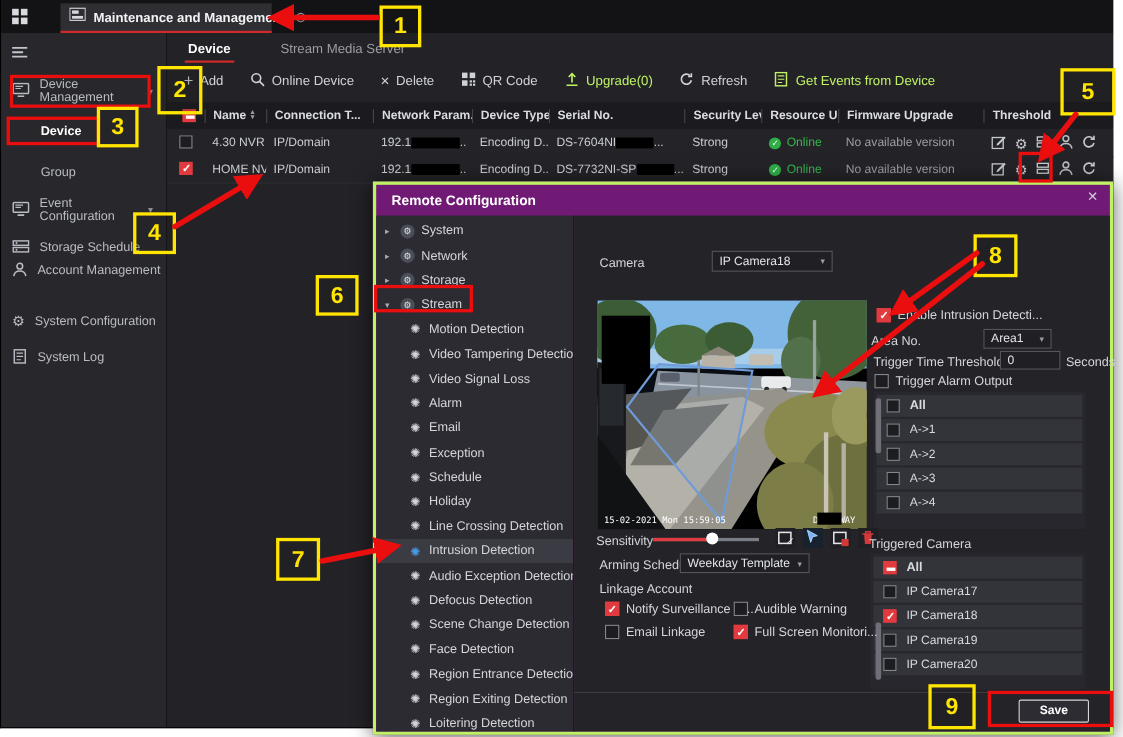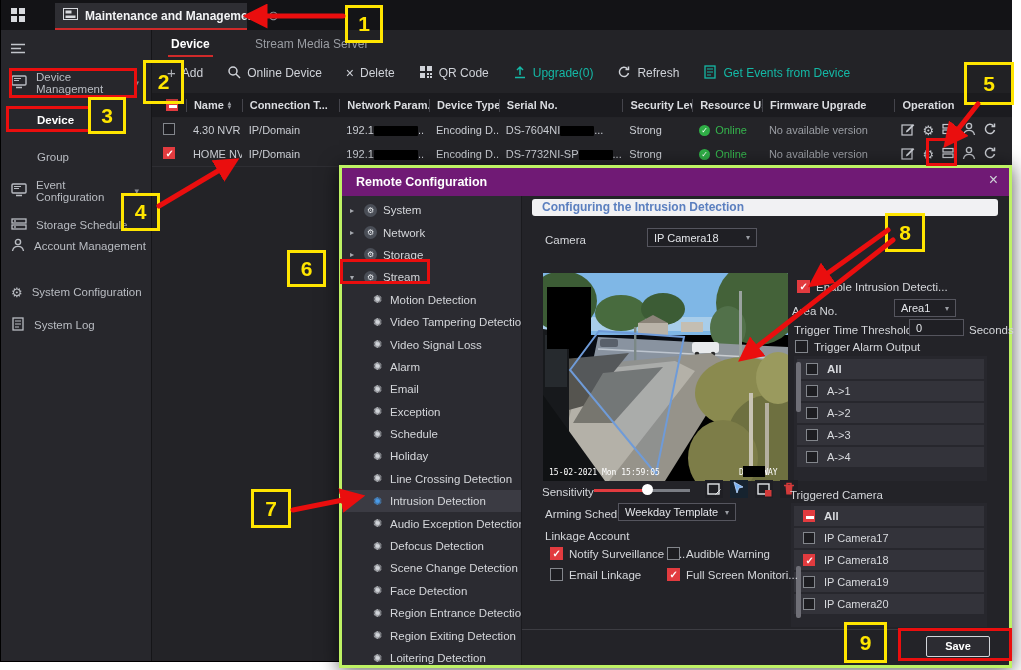--- a/index.html
+++ b/index.html
@@ -18,21 +18,21 @@
   .sitem{position:absolute;left:0;width:100%;height:24px;display:flex;align-items:center;gap:9px;padding-left:10px;box-sizing:border-box;color:#b9bcc2;font-size:11.5px;}
   .sitem.active{color:#fff;font-weight:bold;}
   .sitem.indent{padding-left:36px;}
   .sitem .chev{margin-left:auto;margin-right:12px;color:#8b8e94;font-size:9px;}
   
   .main{position:absolute;top:30px;left:151px;right:0;bottom:0;background:#232327;}
   .mtab{position:absolute;top:7px;font-size:12px;color:#9a9da3;white-space:nowrap;}
   .mtab.active{color:#fff;font-weight:bold;border-bottom:2px solid #d02a2a;padding:0 3px 4px 3px;}
   .tbar{position:absolute;top:29px;left:0;right:0;height:28px;display:flex;align-items:center;gap:24px;padding-left:15px;color:#cfd2d8;font-size:12px;}
   .titem{display:flex;align-items:center;gap:6px;white-space:nowrap;}
-  .titem.dim{color:#14b8a6;}
+  .titem.dim{color:#bef264;}
   .thead{position:absolute;top:63px;left:0;right:0;height:24px;background:#1b1b1f;display:flex;align-items:center;color:#dadce0;font-size:11px;font-weight:bold;}
   .hcell{box-sizing:border-box;padding-left:7px;display:flex;align-items:center;gap:4px;height:13px;border-left:1px solid #44444b;overflow:hidden;white-space:nowrap;}
   .hcell.first{border-left:none;}
   .sort{display:flex;flex-direction:column;font-size:6.5px;line-height:4.5px;color:#9a9da3;}
   .trow{position:absolute;left:0;right:0;height:24px;display:flex;align-items:center;color:#c9ccd2;font-size:11px;background:#242428;border-bottom:1px solid #2e2e33;}
   .tcell{box-sizing:border-box;padding-left:7px;overflow:hidden;white-space:nowrap;}
   .redact{display:inline-block;height:10px;background:#000;vertical-align:middle;border-radius:1px;}
   .online{color:#35b54d;display:flex;gap:5px;align-items:center;}
   .dotck{width:11px;height:11px;border-radius:50%;background:#2fae46;color:#fff;font-size:8px;line-height:11px;text-align:center;flex:none;}
   .ops{display:flex;gap:7px;color:#c6c9cf;align-items:center;}
@@ -253,21 +253,21 @@
           <div class="hcell" style="width: 70px;">
             <span>Security Level</span>
           </div>
           <div class="hcell" style="width: 70px;">
             <span>Resource Us...</span>
           </div>
           <div class="hcell" style="width: 133px;">
             <span>Firmware Upgrade</span>
           </div>
           <div class="hcell " style="width: 118px;">
-            <span>Operation</span>
+            <span>Threshold</span>
           </div>
         </div>
       <div id="table-rows">
           <div class="trow" style="top: 88px;">
             <div class="tcell" style="width:34px;text-align:center;padding-left:0;"><span class="cb small off"></span></div>
             <div class="tcell" style="width:56px;">4.30 NVR</div>
             <div class="tcell" style="width:98px;">IP/Domain</div>
             <div class="tcell" style="width:90px;">192.1<span class="redact" style="width:44px;"></span>..</div>
             <div class="tcell" style="width:70px;">Encoding D...</div>
             <div class="tcell" style="width:124px;">DS-7604NI<span class="redact" style="width:34px;"></span>...</div>
@@ -424,21 +424,20 @@
             <span>Region Exiting Detection</span>
           </div>
           <div class="ttrow child">
             <span class="gic">✺</span>
             <span>Loitering Detection</span>
           </div>
         </div>
       <div class="tscroll"></div>
 
       <div class="dpanel">
-        <div class="banner">Configuring the Intrusion Detection</div>
 
         <div class="lbl" style="left:23px;top:38px;">Camera</div>
         <div class="dd" style="left:125px;top:32px;width:110px;height:19px;">
           <span>IP Camera18</span>
             <span class="cv">▾</span>
         </div>
 
         <div class="vid">
           <svg width="245" height="208" viewBox="0 0 245 208">
             <rect x="0" y="0" width="245" height="62" fill="#7fb7e6"></rect>

